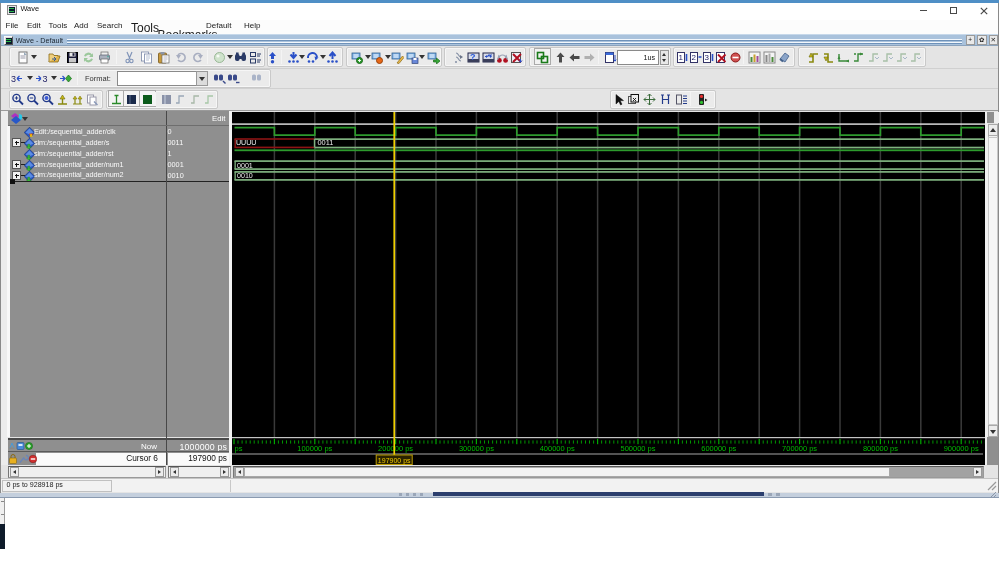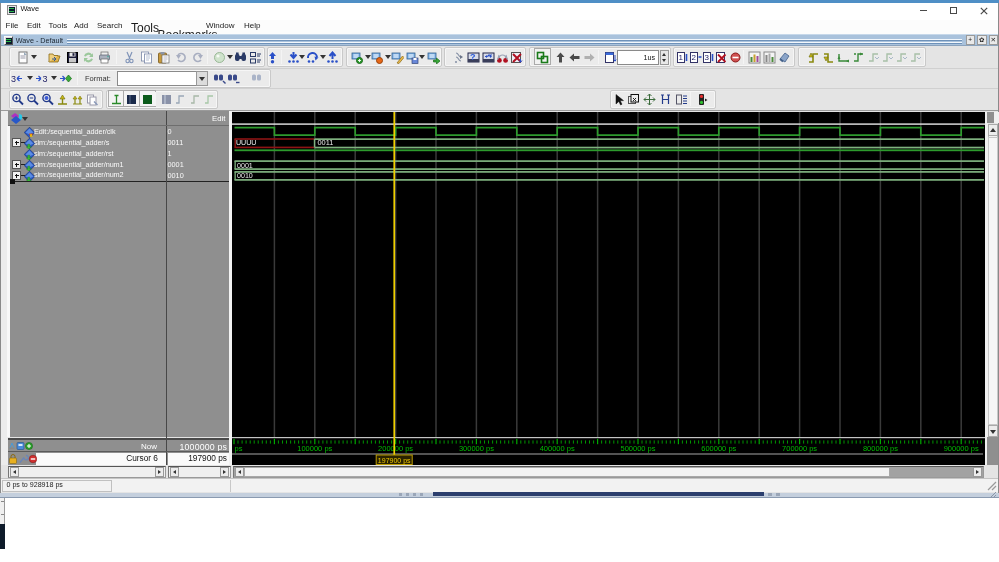--- a/index.html
+++ b/index.html
@@ -20,21 +20,21 @@
     <path d="M0.8 0.8 L7.2 7.2 M7.2 0.8 L0.8 7.2" stroke="#4a4a4a" stroke-width="1.2"></path>
   </svg>
 <div class="abs" style="left:1px;top:20px;width:997px;height:13.5px;background:#fcfcfc"></div>
 <div class="abs" style="left:5.5px;top:20.9px;font-size:8px;color:#1a1a1a">File</div>
 <div class="abs" style="left:27px;top:20.9px;font-size:8px;color:#1a1a1a">Edit</div>
 <div class="abs" style="left:48.5px;top:20.9px;font-size:8px;color:#1a1a1a">Tools</div>
 <div class="abs" style="left:74px;top:20.9px;font-size:8px;color:#1a1a1a">Add</div>
 <div class="abs" style="left:97px;top:20.9px;font-size:8px;color:#1a1a1a">Search</div>
 <div class="abs" style="left:131px;top:20.9px;font-size:12px;color:#1a1a1a">Tools</div>
 <div class="abs" style="left:157.5px;top:28px;font-size:12px;color:#1a1a1a">Bookmarks</div>
-<div class="abs" style="left:206px;top:20.9px;font-size:8px;color:#1a1a1a">Window</div>
+<div class="abs" style="left:206px;top:20.9px;font-size:8px;color:#1a1a1a">Default</div>
 <div class="abs" style="left:244px;top:20.9px;font-size:8px;color:#1a1a1a">Help</div>
 <div class="abs" style="left:1px;top:33.8px;width:997px;height:11.8px;background:#a9c2dc;border-top:1px solid #c6d8ea;border-bottom:1px solid #8ba3bd"></div>
 <div class="abs" style="left:4px;top:36.3px;width:9px;height:9px;background:#dcdcdc;border-top:1px solid #f8f8f8;border-left:1px solid #f8f8f8;border-right:1px solid #555;border-bottom:1px solid #555">
     <div style="position:absolute;left:0.5px;top:0.5px;width:6px;height:6px;background:#0c1a2e"></div>
     <div style="position:absolute;left:1px;top:1.5px;width:5px;height:1.2px;background:#28b848"></div>
     <div style="position:absolute;left:1px;top:4px;width:5px;height:1.2px;background:#28b848"></div>
   </div>
 <div class="abs" style="left:15.8px;top:36.4px;font-size:7.2px;color:#1c2630">Wave - Default</div>
 <div class="abs" style="left:67px;top:38.8px;width:895px;height:1.1px;background:#f2f7fc"></div>
 <div class="abs" style="left:67px;top:40px;width:895px;height:1.1px;background:#6e92ba"></div>

